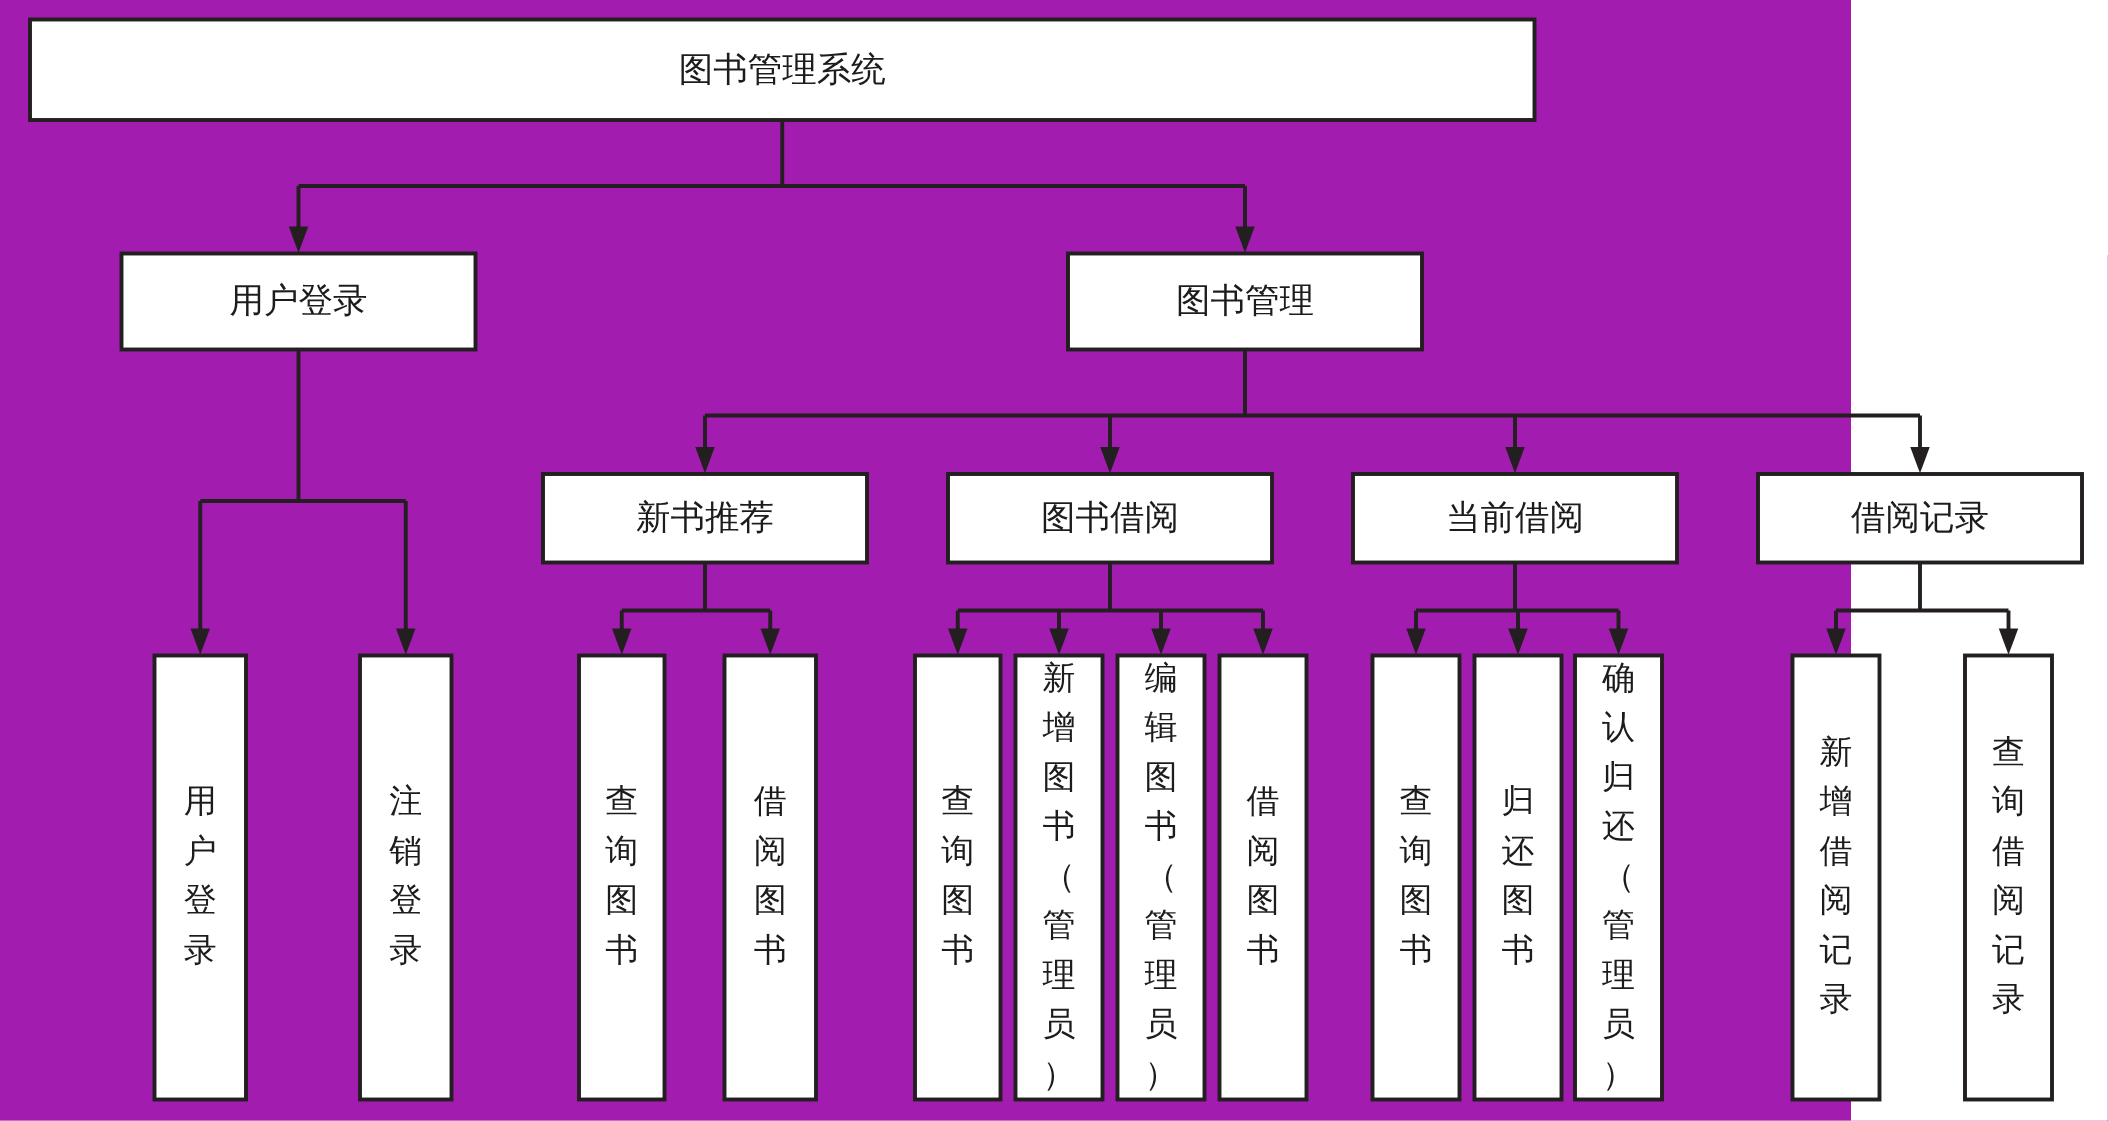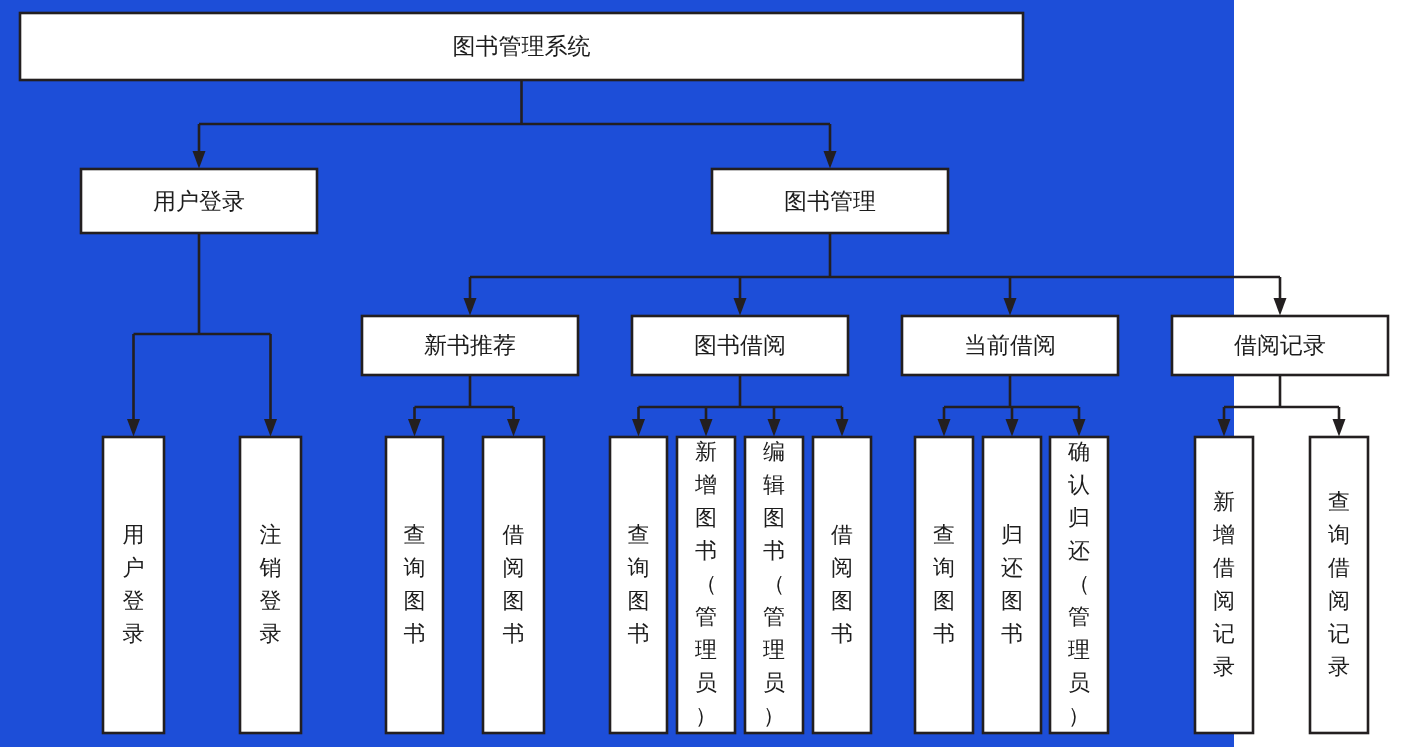--- a/index.html
+++ b/index.html
@@ -11,21 +11,21 @@
     width: 1405px;
     height: 747px;
     font-family: "DejaVu Sans", "Liberation Sans", sans-serif;
     overflow: hidden;
     position: relative;
   }
   #diagram-root {
     position: relative;
     width: 1234px;
     height: 747px;
-    background: #1d4ed8;
+    background: #a21caf;
   }
   svg.flowchart {
     position: absolute;
     left: 0;
     top: 0;
     width: 1405px;
     height: 747px;
     display: block;
   }
   .node-rect {

